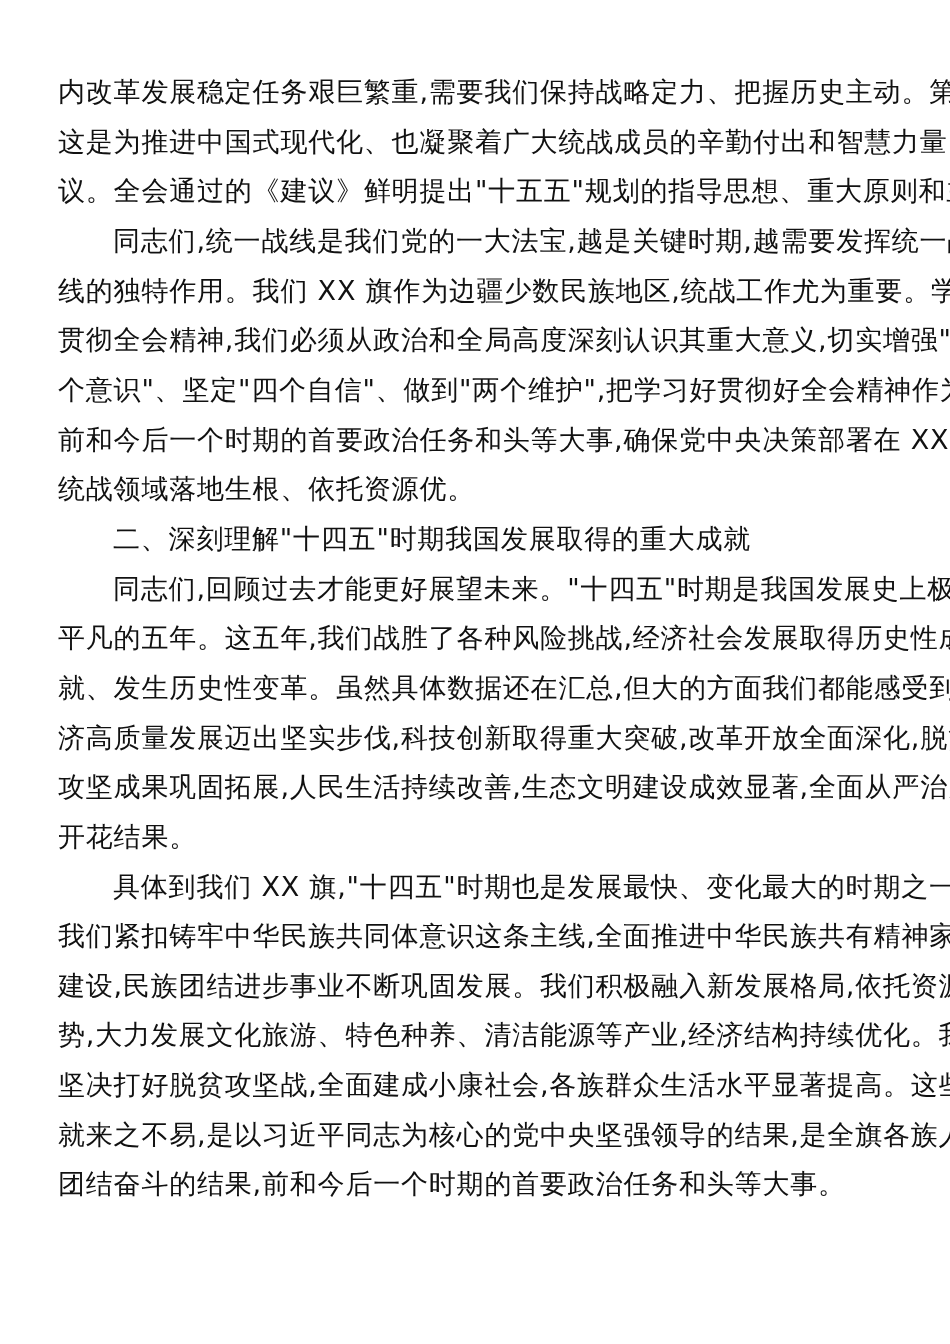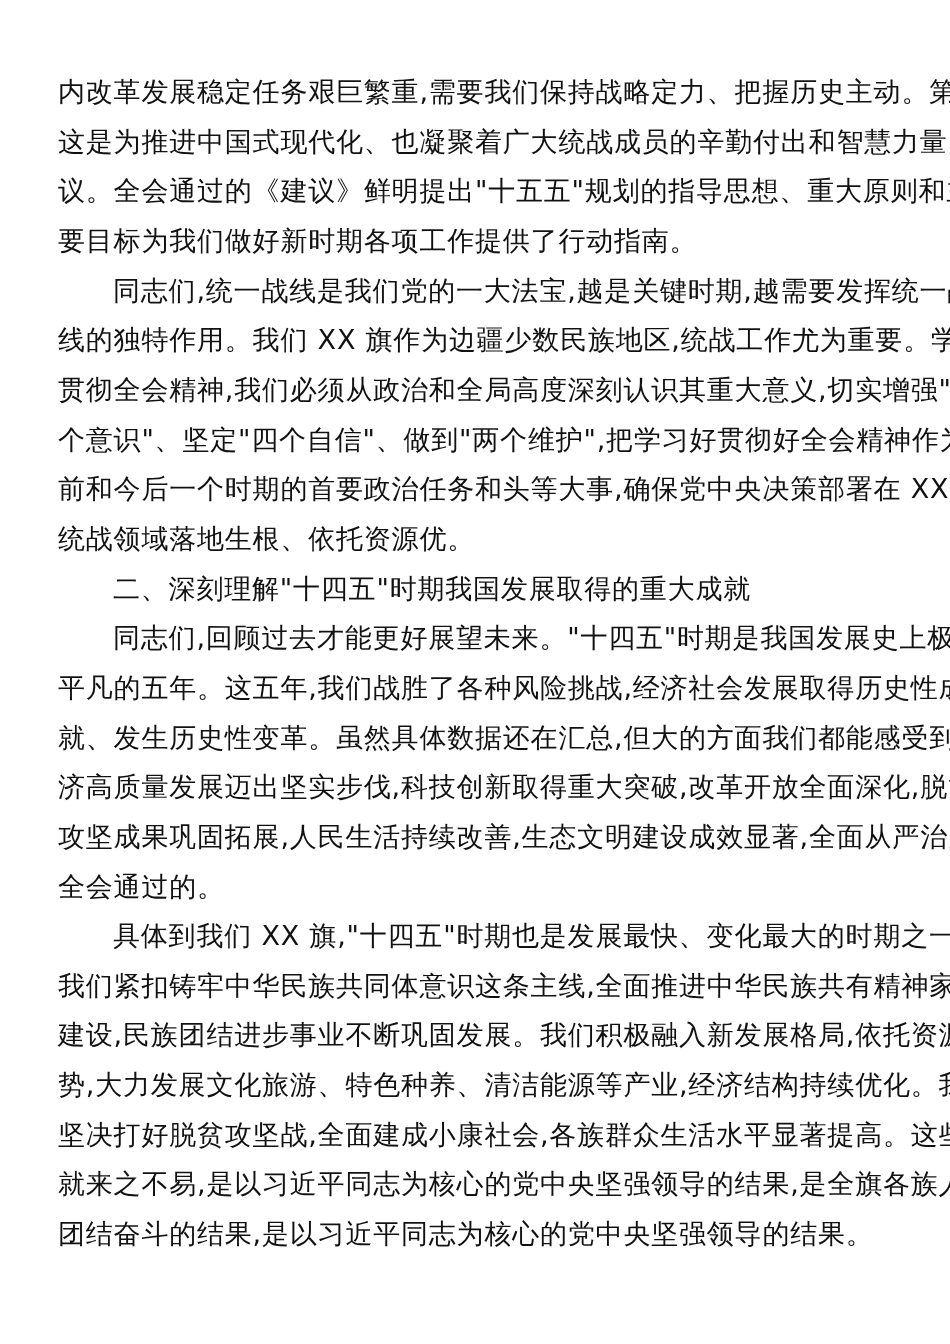--- a/index.html
+++ b/index.html
@@ -42,21 +42,20 @@
   </style>
 </head>
 <body>
 
 <div class="page">
 
   <div class="para">
     <span class="line">内改革发展稳定任务艰巨繁重,需要我们保持战略定力、把握历史主动。第三,</span>
     <span class="line">这是为推进中国式现代化、也凝聚着广大统战成员的辛勤付出和智慧力量</span>
     <span class="line">议。全会通过的《建议》鲜明提出"十五五"规划的指导思想、重大原则和主</span>
-    <span class="line last">要目标为我们做好新时期各项工作提供了行动指南。</span>
   </div>
 
   <div class="para">
     <span class="line" style="padding-left:55px">同志们,统一战线是我们党的一大法宝,越是关键时期,越需要发挥统一战</span>
     <span class="line">线的独特作用。我们 XX 旗作为边疆少数民族地区,统战工作尤为重要。学习</span>
     <span class="line">贯彻全会精神,我们必须从政治和全局高度深刻认识其重大意义,切实增强"四</span>
     <span class="line">个意识"、坚定"四个自信"、做到"两个维护",把学习好贯彻好全会精神作为当</span>
     <span class="line">前和今后一个时期的首要政治任务和头等大事,确保党中央决策部署在 XX 旗</span>
     <span class="line last">统战领域落地生根、依托资源优。</span>
   </div>
@@ -64,26 +63,26 @@
   <div class="para">
     <span class="line last" style="padding-left:55px">二、深刻理解"十四五"时期我国发展取得的重大成就</span>
   </div>
 
   <div class="para">
     <span class="line" style="padding-left:55px">同志们,回顾过去才能更好展望未来。"十四五"时期是我国发展史上极不</span>
     <span class="line">平凡的五年。这五年,我们战胜了各种风险挑战,经济社会发展取得历史性成</span>
     <span class="line">就、发生历史性变革。虽然具体数据还在汇总,但大的方面我们都能感受到:经</span>
     <span class="line">济高质量发展迈出坚实步伐,科技创新取得重大突破,改革开放全面深化,脱贫</span>
     <span class="line">攻坚成果巩固拓展,人民生活持续改善,生态文明建设成效显著,全面从严治党</span>
-    <span class="line last">全会通过的。</span>
+    <span class="line last">开花结果。</span>
   </div>
 
   <div class="para">
     <span class="line" style="padding-left:55px">具体到我们 XX 旗,"十四五"时期也是发展最快、变化最大的时期之一。</span>
     <span class="line">我们紧扣铸牢中华民族共同体意识这条主线,全面推进中华民族共有精神家园</span>
     <span class="line">建设,民族团结进步事业不断巩固发展。我们积极融入新发展格局,依托资源优</span>
     <span class="line">势,大力发展文化旅游、特色种养、清洁能源等产业,经济结构持续优化。我们</span>
     <span class="line">坚决打好脱贫攻坚战,全面建成小康社会,各族群众生活水平显著提高。这些成</span>
     <span class="line">就来之不易,是以习近平同志为核心的党中央坚强领导的结果,是全旗各族人民</span>
-    <span class="line last">团结奋斗的结果,是以习近平同志为核心的党中央坚强领导的结果。</span>
+    <span class="line last">团结奋斗的结果,前和今后一个时期的首要政治任务和头等大事。</span>
   </div>
 
 </div>
 
 </body></html>

